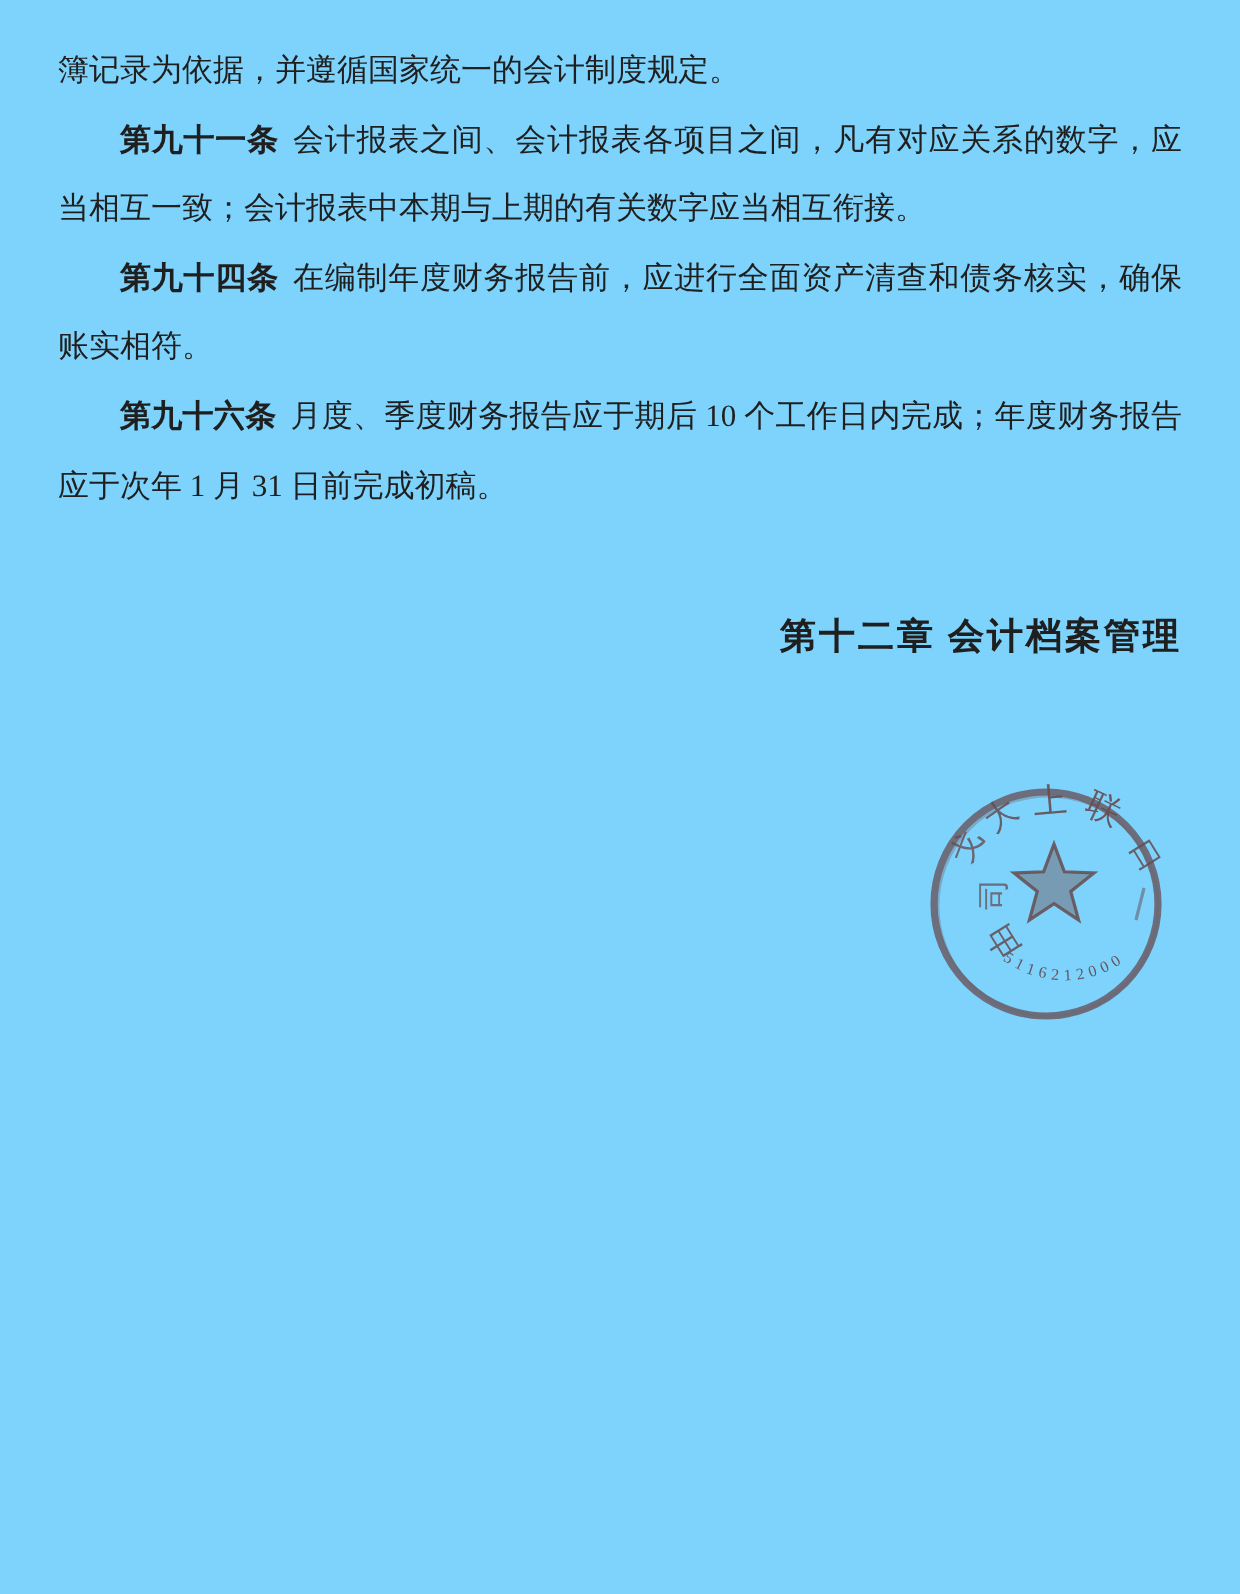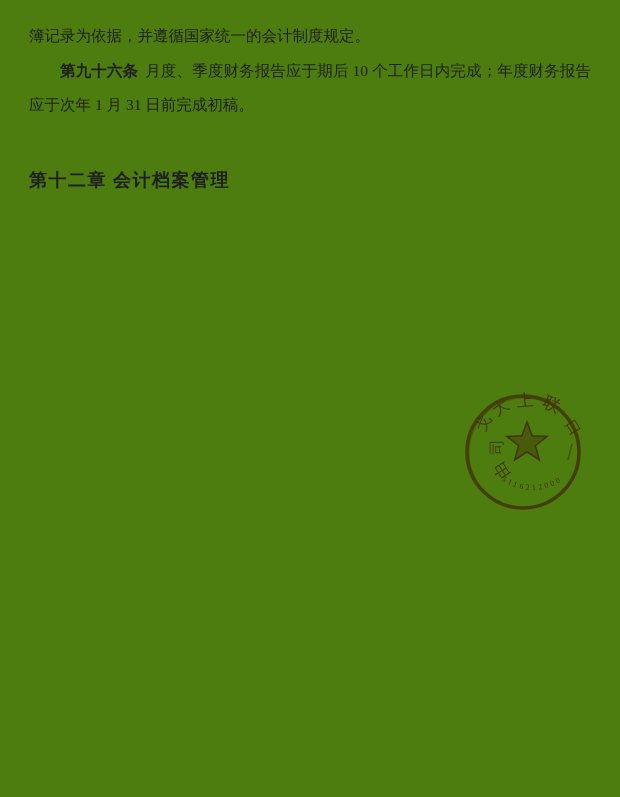--- a/index.html
+++ b/index.html
@@ -4,21 +4,21 @@
 <style>
   html, body {
     margin: 0;
     padding: 0;
     background: #ffffff;
   }
   .page {
     position: relative;
     width: 620px;
     height: 797px;
-    background: #4d7c0f;
+    background: #7dd3fc;
     box-sizing: border-box;
     padding: 19px 29px 0 29px;
     font-family: "Liberation Serif", "DejaVu Serif", serif;
     font-size: 15.5px;
     color: #1f1f1f;
     overflow: hidden;
   }
   .para {
     margin: 0;
     line-height: 34.6px;
@@ -27,21 +27,21 @@
   .para.indent {
     text-indent: 2em;
   }
   .art-num {
     font-weight: bold;
     margin-right: 0.45em;
   }
   .chapter-heading {
     margin: 40px 0 40px 0;
     line-height: 35px;
-    text-align: left;
+    text-align: right;
     font-weight: bold;
     font-size: 18px;
     letter-spacing: 1.5px;
   }
   .seal {
     position: absolute;
     left: 455px;
     top: 385px;
     width: 140px;
     height: 140px;
@@ -52,23 +52,29 @@
     font-family: "Liberation Serif", "DejaVu Serif", serif;
   }
 </style>
 </head>
 <body>
 
 <div class="page">
 
   <p class="para">簿记录为依据，并遵循国家统一的会计制度规定。</p>
 
+  <p class="para indent">
+    <span class="art-num">第九十一条</span><span>会计报表之间、会计报表各项目之间，凡有对应关系的数字，应当相互一致；会计报表中本期与上期的有关数字应当相互衔接。</span>
+  </p>
 
 
 
+  <p class="para indent">
+    <span class="art-num">第九十四条</span><span>在编制年度财务报告前，应进行全面资产清查和债务核实，确保账实相符。</span>
+  </p>
 
 
   <p class="para indent">
     <span class="art-num">第九十六条</span><span>月度、季度财务报告应于期后 10 个工作日内完成；年度财务报告应于次年 1 月 31 日前完成初稿。</span>
   </p>
 
 
   <div class="chapter-heading">第十二章 会计档案管理</div>
 
 

